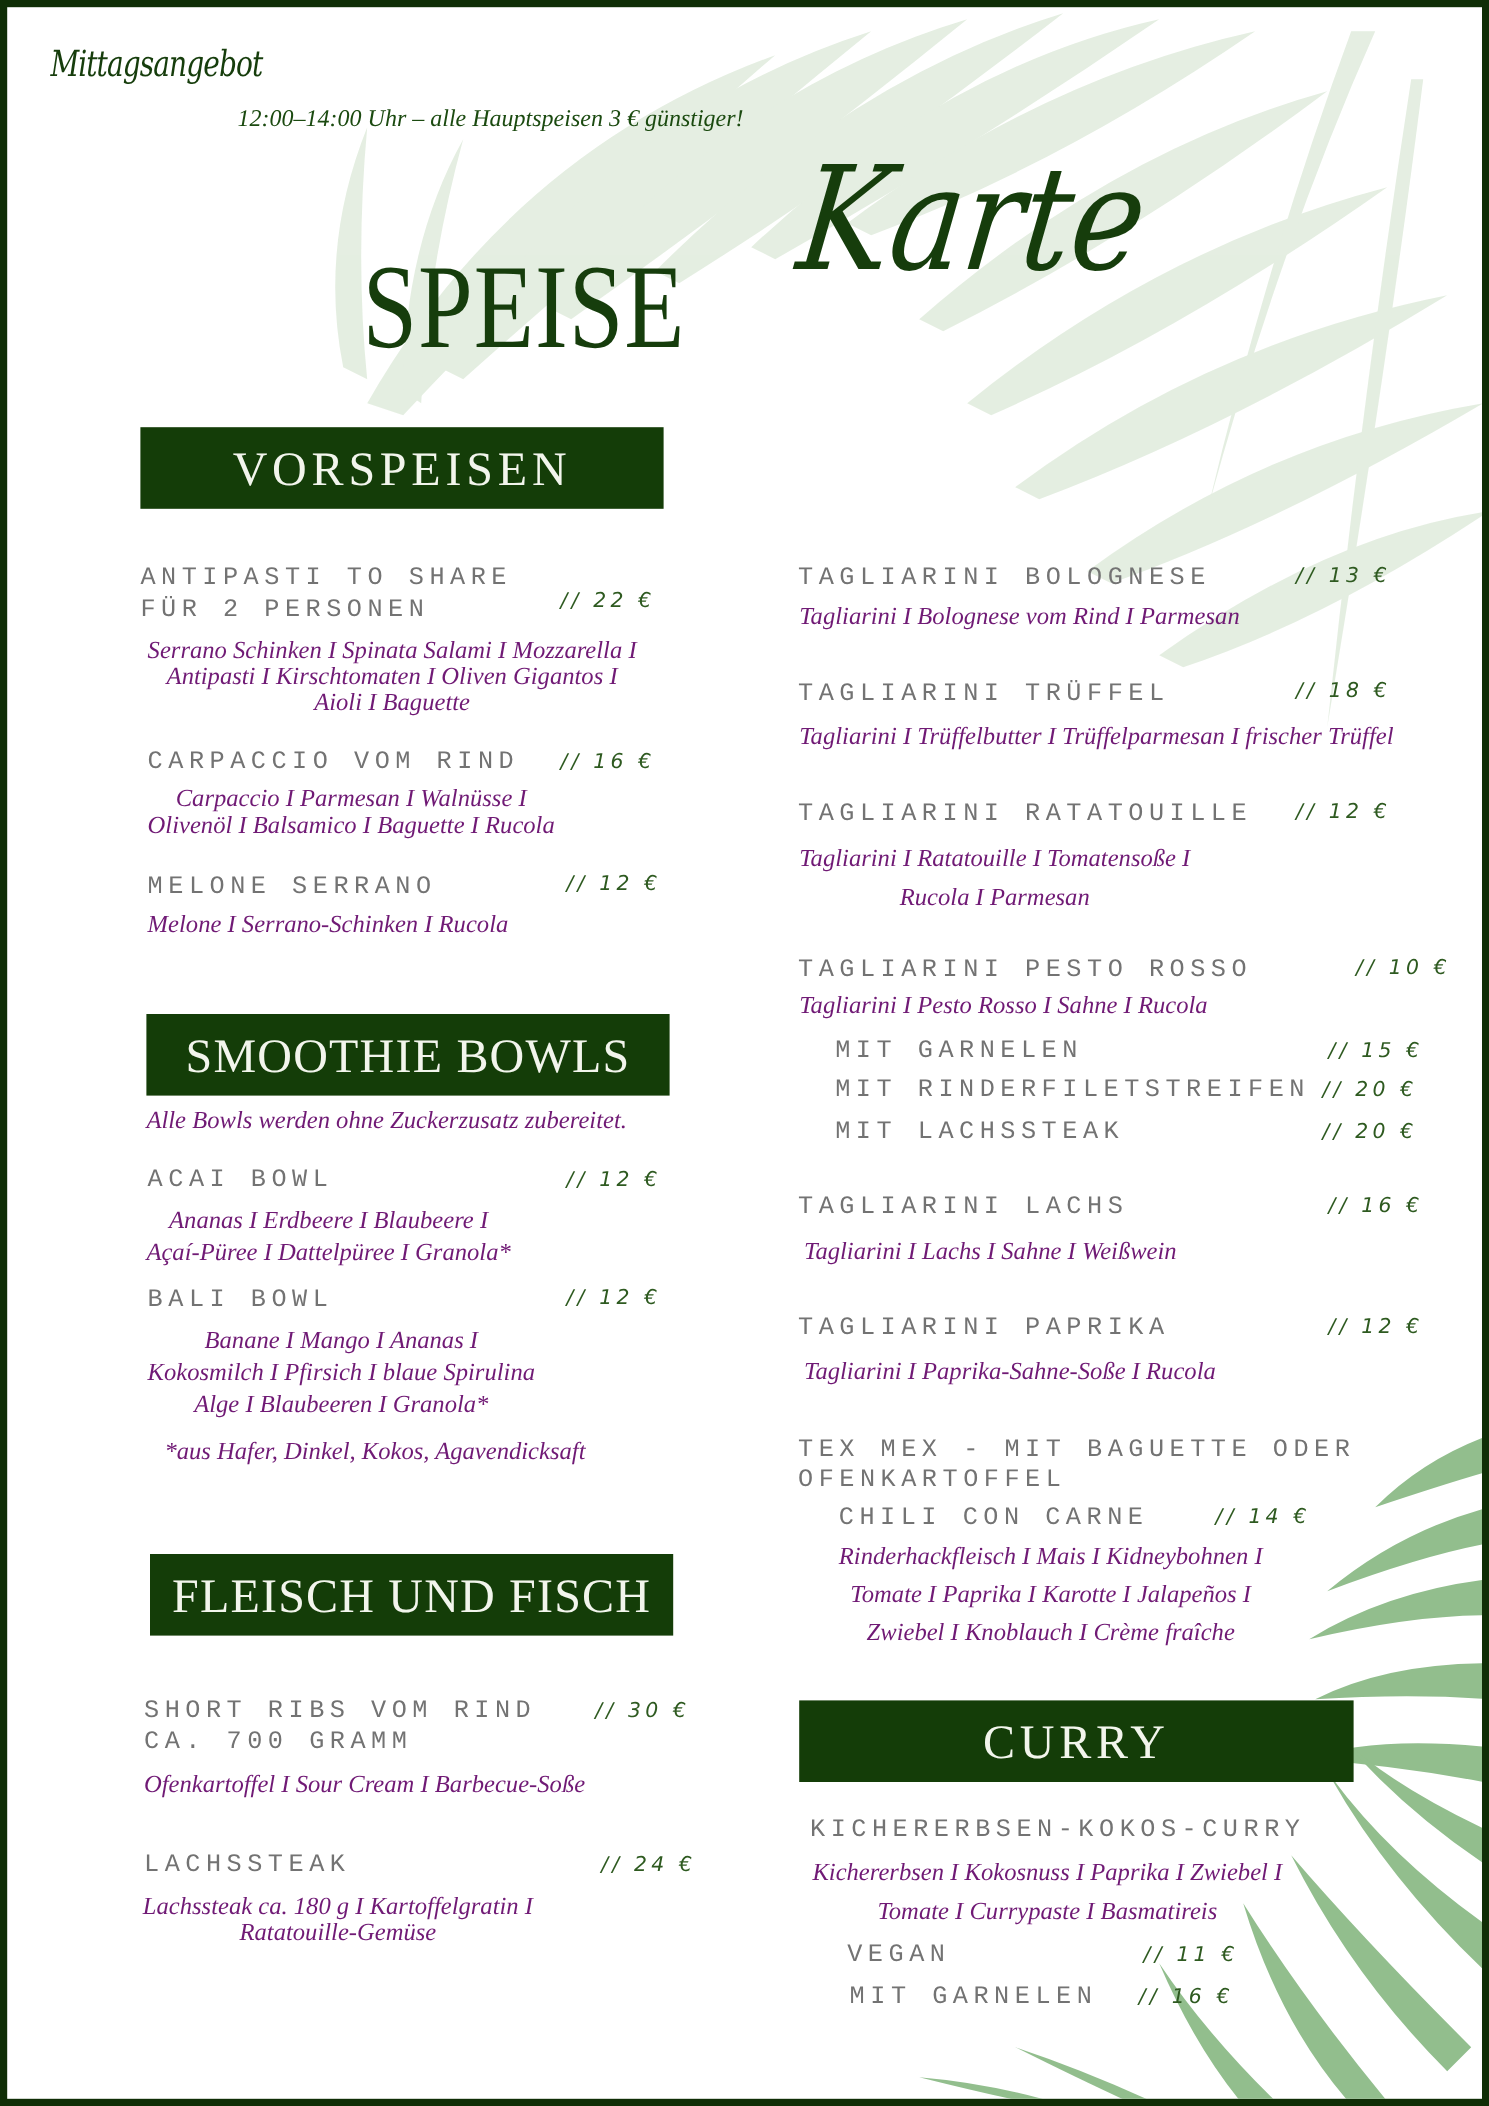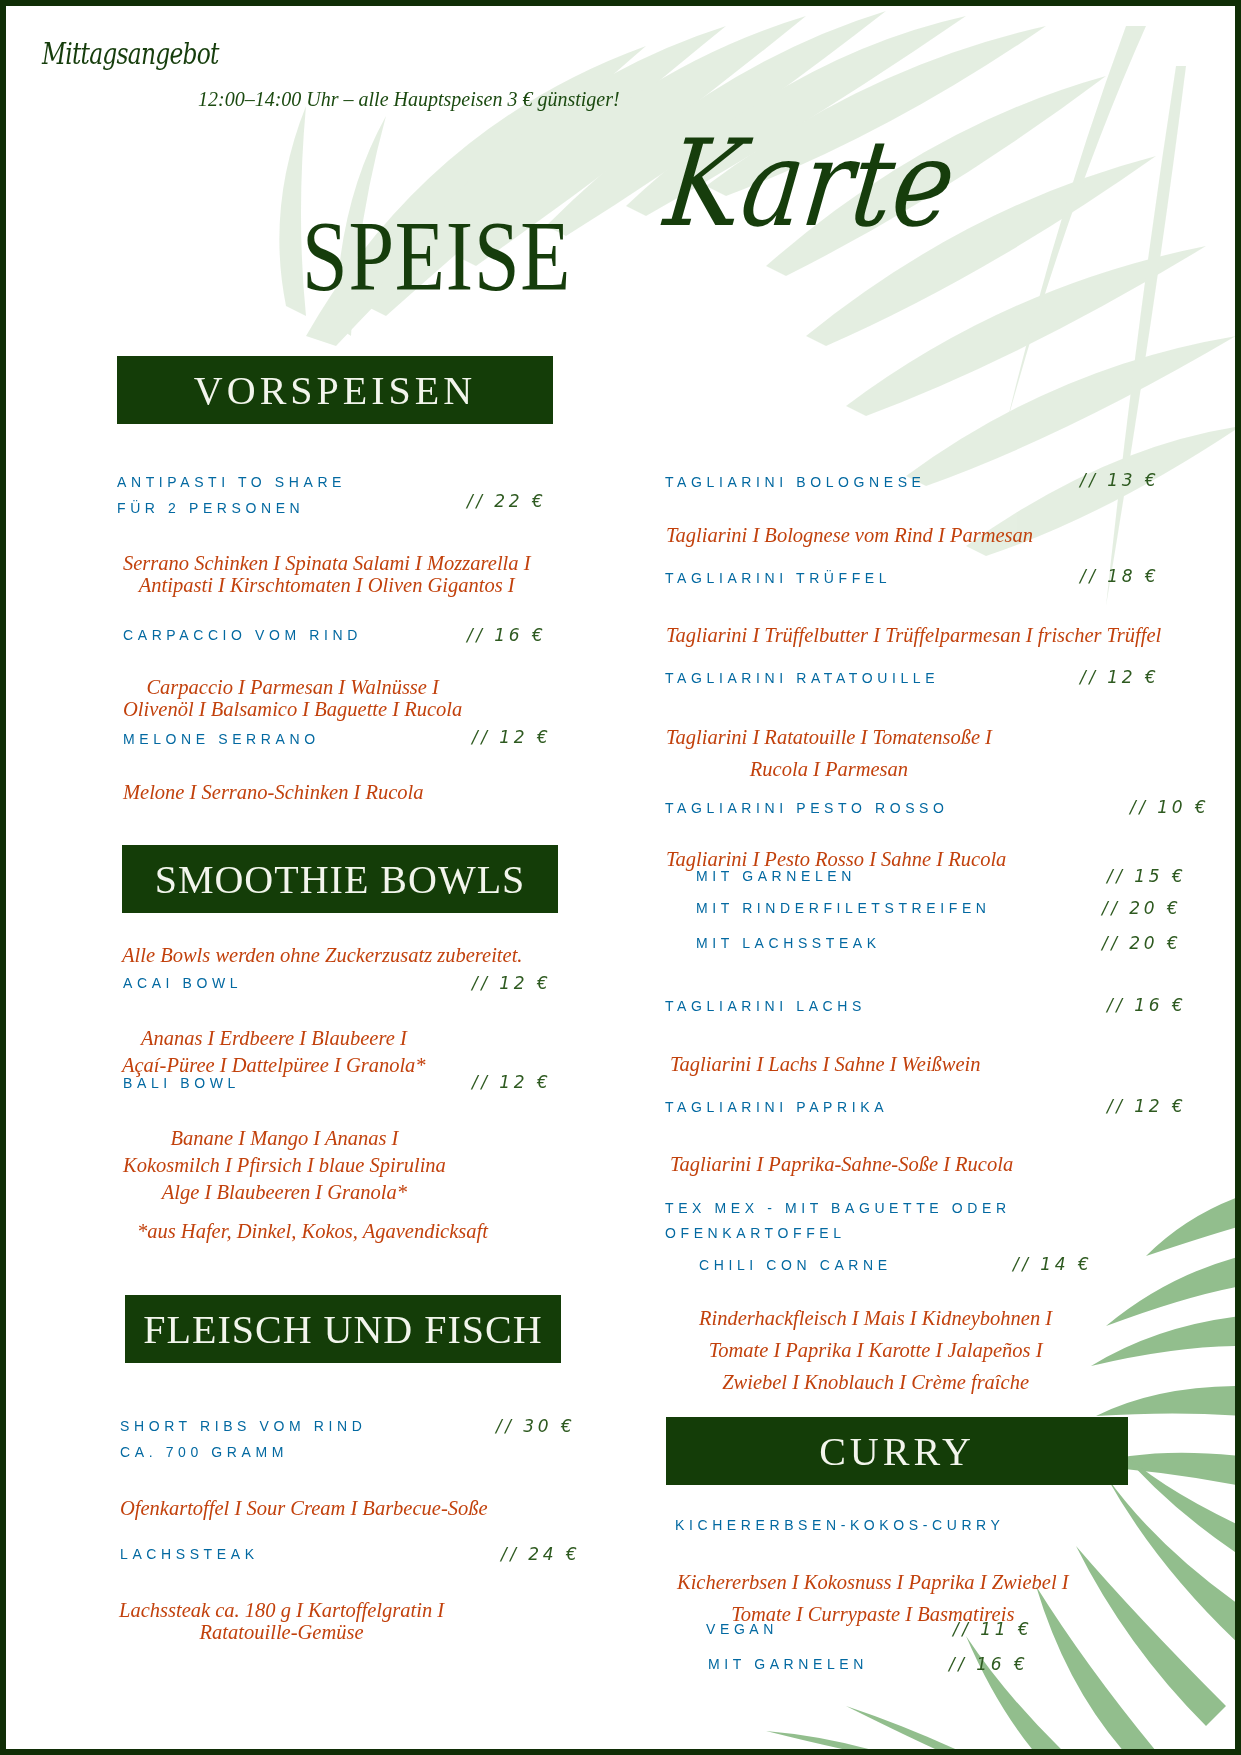--- a/index.html
+++ b/index.html
@@ -51,36 +51,35 @@
     color: #f2f5ec;
     display: flex; align-items: center; justify-content: center;
     font-family: "Liberation Serif", serif;
     font-size: 40px; letter-spacing: 4px;
   }
   .sec-head.narrow-ls { letter-spacing: 1px; }
 
   
   .dish {
     position: absolute;
-    font-family: Liberation Sans, sans-serif;
-    font-size: 14px; letter-spacing: 4.6px; color: #0369a1;
+    font-family: Liberation Mono, monospace;
+    font-size: 21px; letter-spacing: 4.6px; color: #737373;
     white-space: nowrap; line-height: 25px;
   }
   .price {
     position: absolute;
     font-family: "DejaVu Sans", sans-serif; font-style: italic;
     font-size: 17px; letter-spacing: 3.5px; color: #2e5a20;
     white-space: nowrap;
   }
   .desc {
     position: absolute;
     font-family: "Liberation Serif", serif; font-style: italic;
-    font-size: 20.5px; color: #c2410c; line-height: 22px;
+    font-size: 20.5px; color: #701a75; line-height: 22px;
     white-space: nowrap;
-    margin-top: 21px;
   }
   .desc.loose { line-height: 32px; }
   .desc div { white-space: nowrap; }
 </style>
 </head>
 <body>
 
 <div class="page">
 
   <svg class="leaves" viewBox="0 0 1241 1755" xmlns="http://www.w3.org/2000/svg">
@@ -125,20 +124,21 @@
   <div class="title-karte">Karte</div>
 
   <div class="sec-head" style="left:111px; top:350px; width:436px;">VORSPEISEN</div>
 
   <div class="dish" style="left:111px; top:464px;">ANTIPASTI TO SHARE</div>
   <div class="dish" style="left:111px; top:490px;">FÜR 2 PERSONEN</div>
   <div class="price" style="left:461px; top:466px;margin-top:19px;">// 22 €</div>
   <div class="desc" style="left:117px; top:525px;">
     <div>Serrano Schinken I Spinata Salami I Mozzarella I</div>
     <div>Antipasti I Kirschtomaten I Oliven Gigantos I</div>
+    <div>Aioli I Baguette</div>
   </div>
 
   <div class="dish" style="left:117px; top:617px;">CARPACCIO VOM RIND</div>
   <div class="price" style="left:461px; top:619px;">// 16 €</div>
   <div class="desc" style="left:117px; top:649px;">
     <div>Carpaccio I Parmesan I Walnüsse I</div>
     <div>Olivenöl I Balsamico I Baguette I Rucola</div>
   </div>
 
   <div class="dish" style="left:117px; top:721px;">MELONE SERRANO</div>

